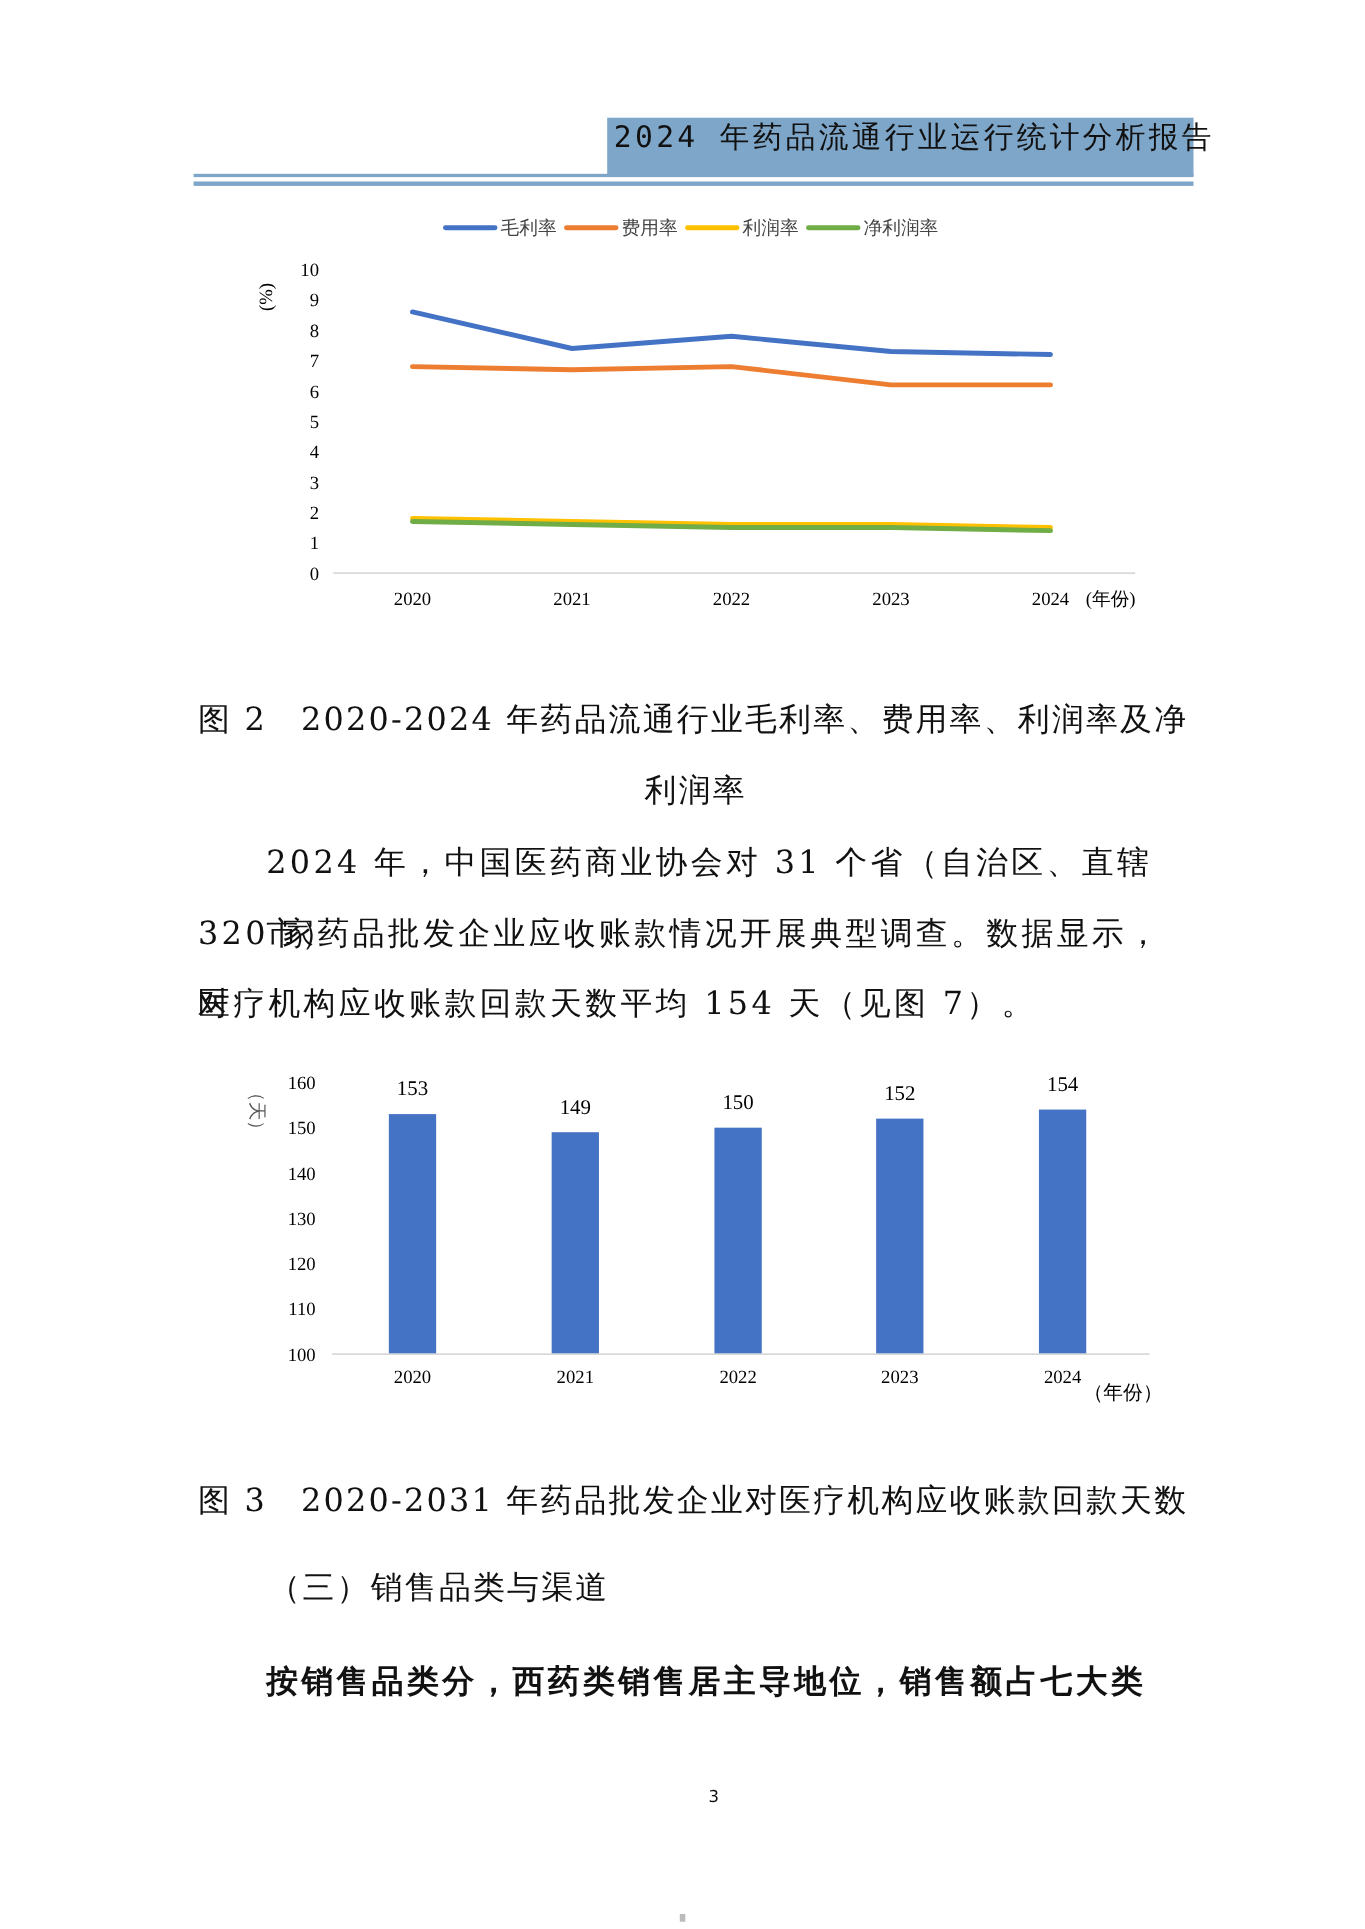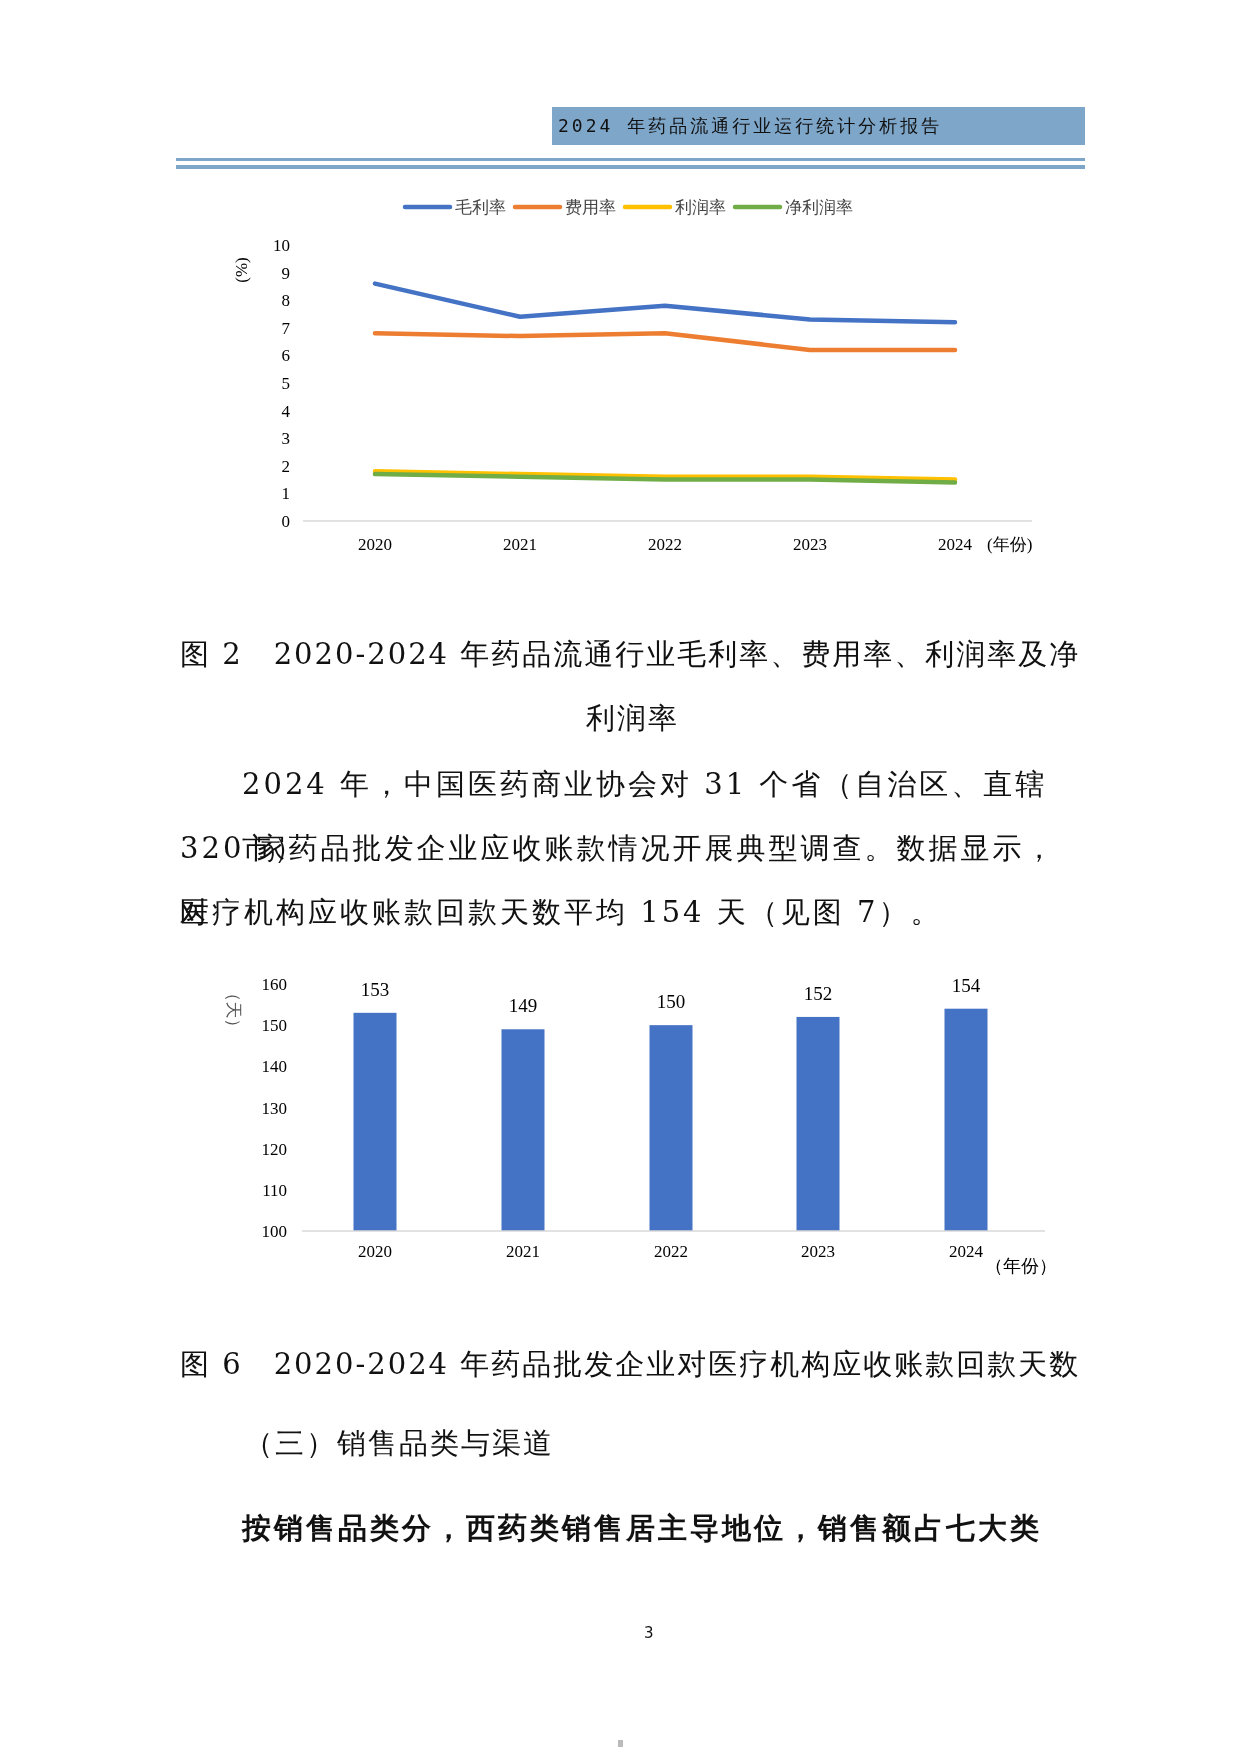--- a/index.html
+++ b/index.html
@@ -1,17 +1,17 @@
 <!DOCTYPE html>
 <html><head>
 <meta charset="utf-8">
 <style>
   html, body { margin:0; padding:0; background:#fff; }
   body { width:1241px; height:1754px; position:relative; font-family:"DejaVu Serif","Liberation Serif",serif; color:#111; overflow:hidden; }
-  .header-title { position:absolute; left:552px; top:107px; width:533px; height:38px; background:#7ea6c9; font-size:18px; line-height:38px; letter-spacing:3px; padding-left:6px; box-sizing:border-box; white-space:nowrap; color:#111; font-family:"DejaVu Sans Mono","Liberation Mono",monospace; }
+  .header-title { position:absolute; left:552px; top:107px; width:533px; height:53px; background:#7ea6c9; font-size:27px; line-height:38px; letter-spacing:3px; padding-left:6px; box-sizing:border-box; white-space:nowrap; color:#111; font-family:"DejaVu Sans Mono","Liberation Mono",monospace; }
   .rule1 { position:absolute; left:176px; top:158px; width:909px; height:3px; background:#7ea6c9; }
   .rule2 { position:absolute; left:176px; top:165px; width:909px; height:4px; background:#7ea6c9; }
   svg text { font-family:"Liberation Serif","DejaVu Serif",serif; }
   .chart { position:absolute; left:0; top:0; }
   .caption { position:absolute; left:180px; width:905px; font-size:29px; letter-spacing:2px; line-height:64px; }
   .para { position:absolute; left:180px; width:905px; font-size:29px; letter-spacing:3px; line-height:64px; }
   .section { position:absolute; left:244px; font-size:29px; font-weight:normal; letter-spacing:2px; }
   .pagenum { position:absolute; left:644px; top:1624px; font-size:15px; font-family:"DejaVu Sans","Liberation Sans",sans-serif; }
   .dot { position:absolute; left:618px; top:1740px; width:5px; height:7px; background:#bbb; }
 </style>
@@ -98,18 +98,18 @@
   <g id="bar-xticks">
       <text x="375" y="1257" font-size="17" text-anchor="middle">2020</text>
       <text x="523" y="1257" font-size="17" text-anchor="middle">2021</text>
       <text x="671" y="1257" font-size="17" text-anchor="middle">2022</text>
       <text x="818" y="1257" font-size="17" text-anchor="middle">2023</text>
       <text x="966" y="1257" font-size="17" text-anchor="middle">2024</text>
     </g>
   <text x="985" y="1272" font-size="18">（年份）</text>
 </svg>
 
-<div class="caption" style="top:1332px;">图 6　2020-2024 年药品批发企业对医疗机构应收账款回款天数</div>
+<div class="caption" style="top:1332px;">图 3　2020-2031 年药品批发企业对医疗机构应收账款回款天数</div>
 <div class="section" style="top:1424px;">（三）销售品类与渠道</div>
 <div class="para" style="top:1496px; padding-left:62px; box-sizing:border-box;font-weight:bold;">按销售品类分，西药类销售居主导地位，销售额占七大类</div>
 
 <div class="pagenum">3</div>
 <div class="dot"></div>
 
 </body></html>

